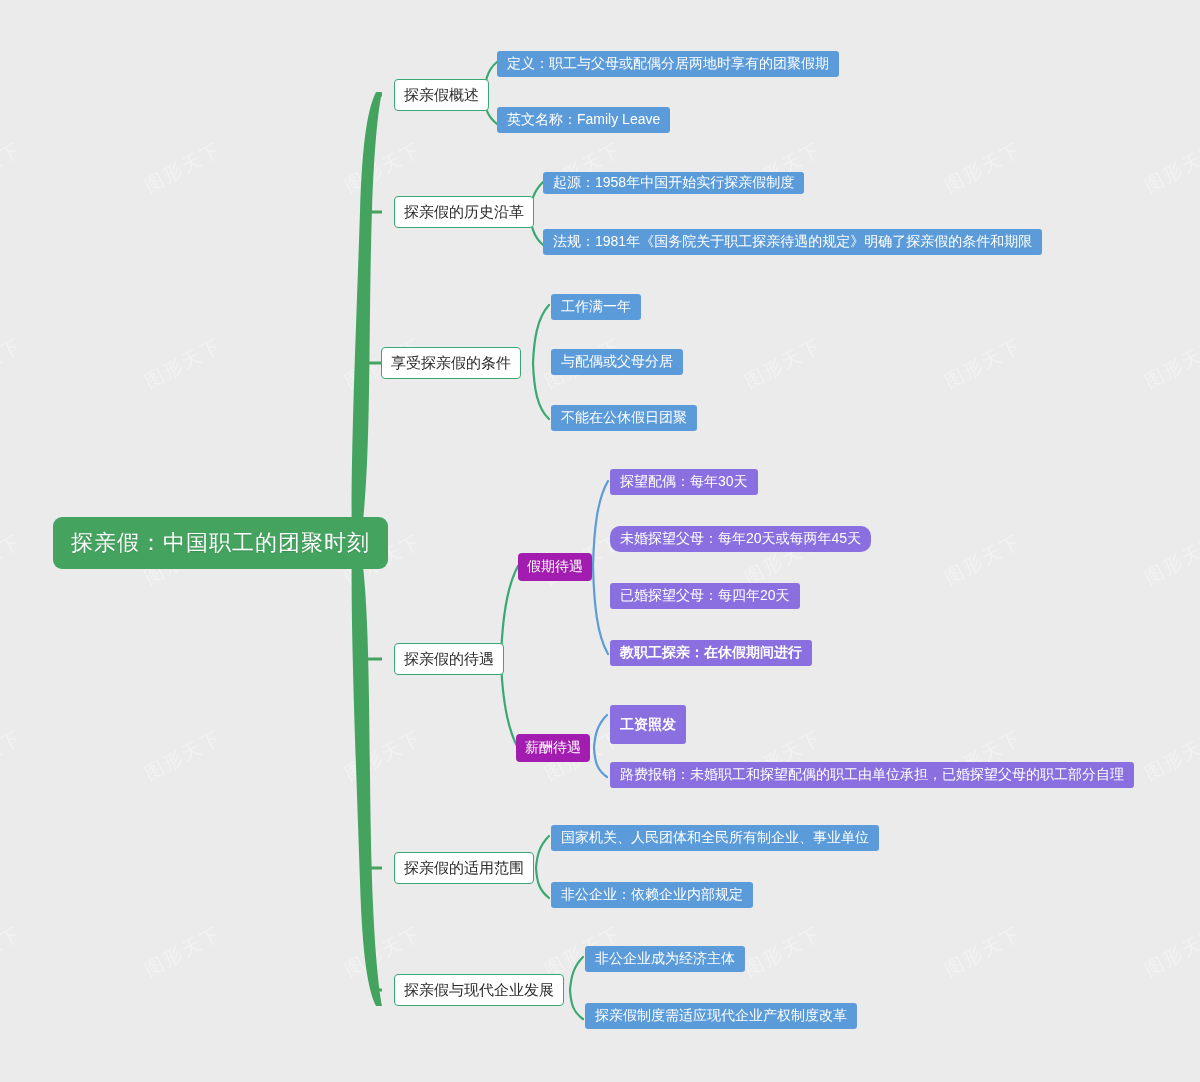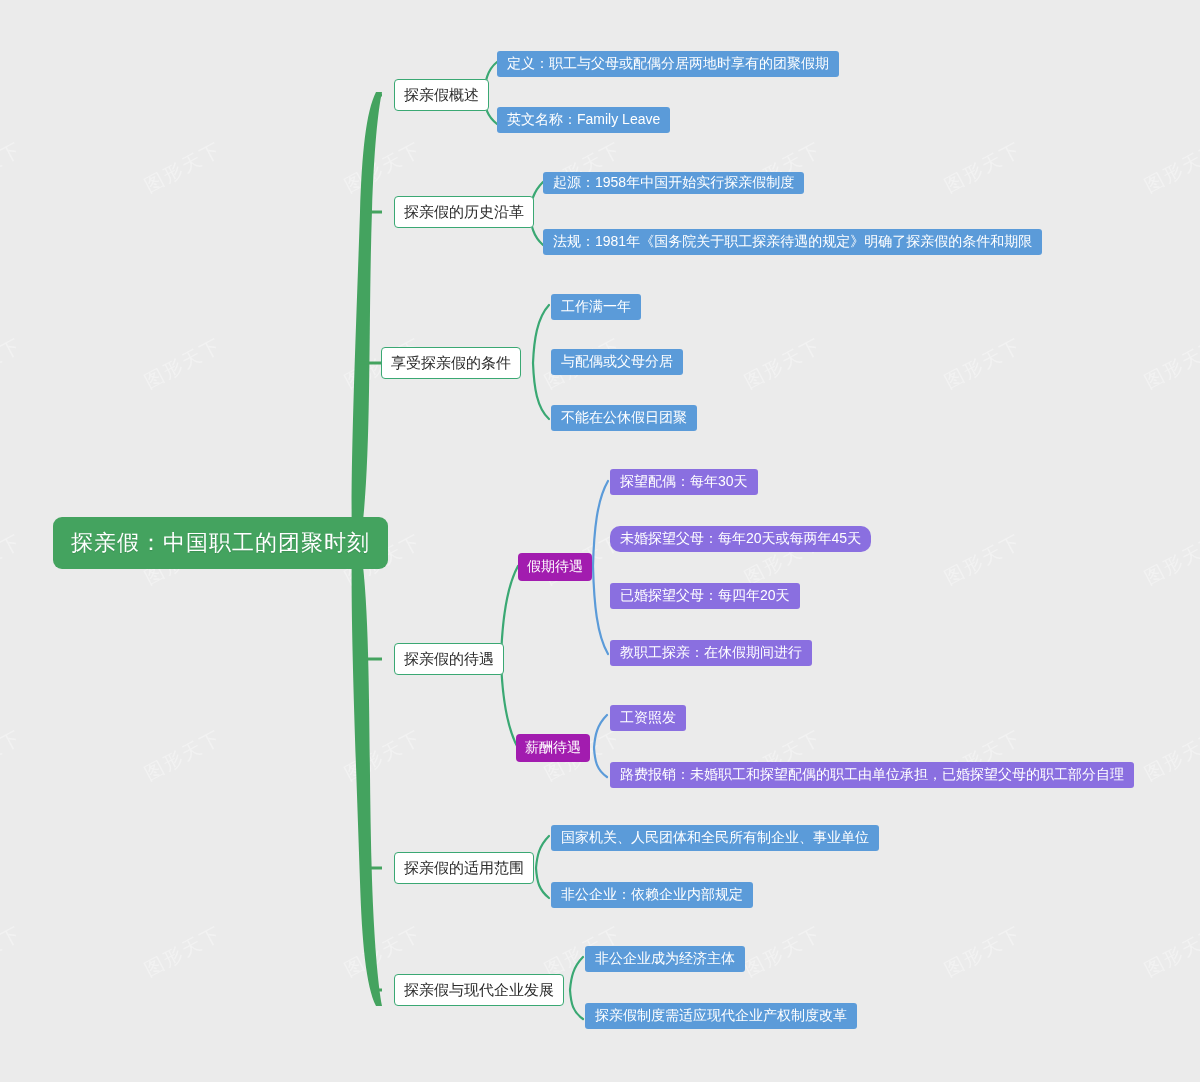--- a/index.html
+++ b/index.html
@@ -204,28 +204,28 @@
   </div>
   <div class="node purple" style="left:610px;top:469px;height:26px;">
     <span>探望配偶：每年30天</span>
   </div>
   <div class="node purple" style="left:610px;top:526px;height:26px;border-radius:10px;">
     <span>未婚探望父母：每年20天或每两年45天</span>
   </div>
   <div class="node purple" style="left:610px;top:583px;height:26px;">
     <span>已婚探望父母：每四年20天</span>
   </div>
-  <div class="node purple" style="left:610px;top:640px;height:26px;">
+  <div class="node purple" style="left:610px;top:640px;height:26px;font-weight:bold;">
     <span>教职工探亲：在休假期间进行</span>
   </div>
 
   <div class="node l3blue" style="left:516px;top:734px;height:28px;">
     <span>薪酬待遇</span>
   </div>
-  <div class="node purple" style="left:610px;top:705px;height:26px;">
+  <div class="node purple" style="left:610px;top:705px;height:39px;font-weight:bold;">
     <span>工资照发</span>
   </div>
   <div class="node purple" style="left:610px;top:762px;height:26px;">
     <span>路费报销：未婚职工和探望配偶的职工由单位承担，已婚探望父母的职工部分自理</span>
   </div>
 
   <div class="node l2" style="left:382px;top:852px;height:32px;">
     <span>探亲假的适用范围</span>
   </div>
   <div class="node blue" style="left:551px;top:825px;height:26px;">

